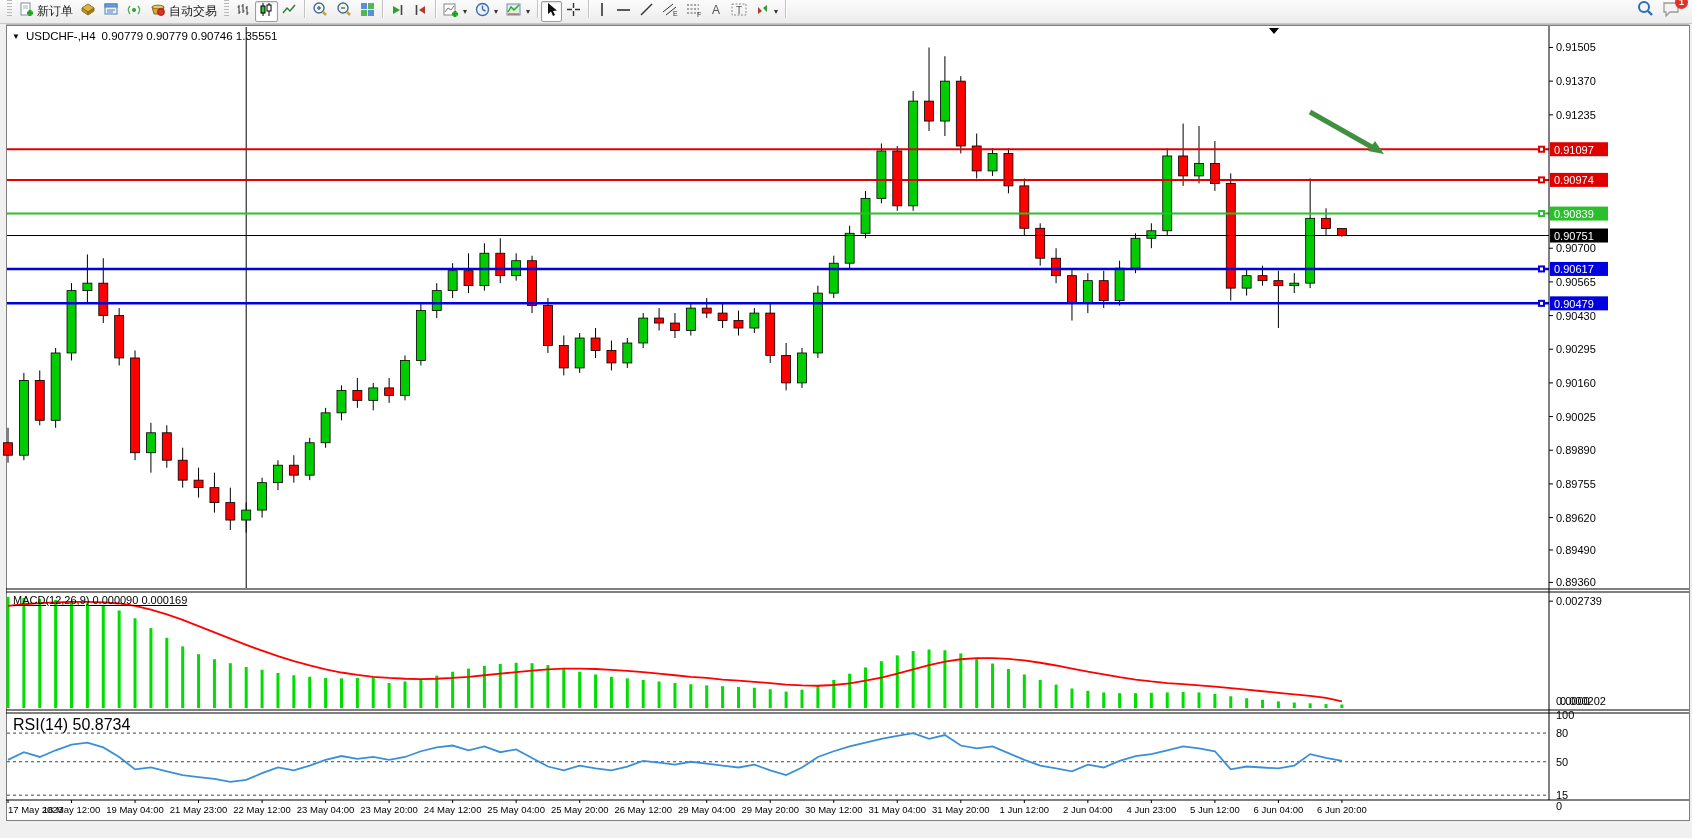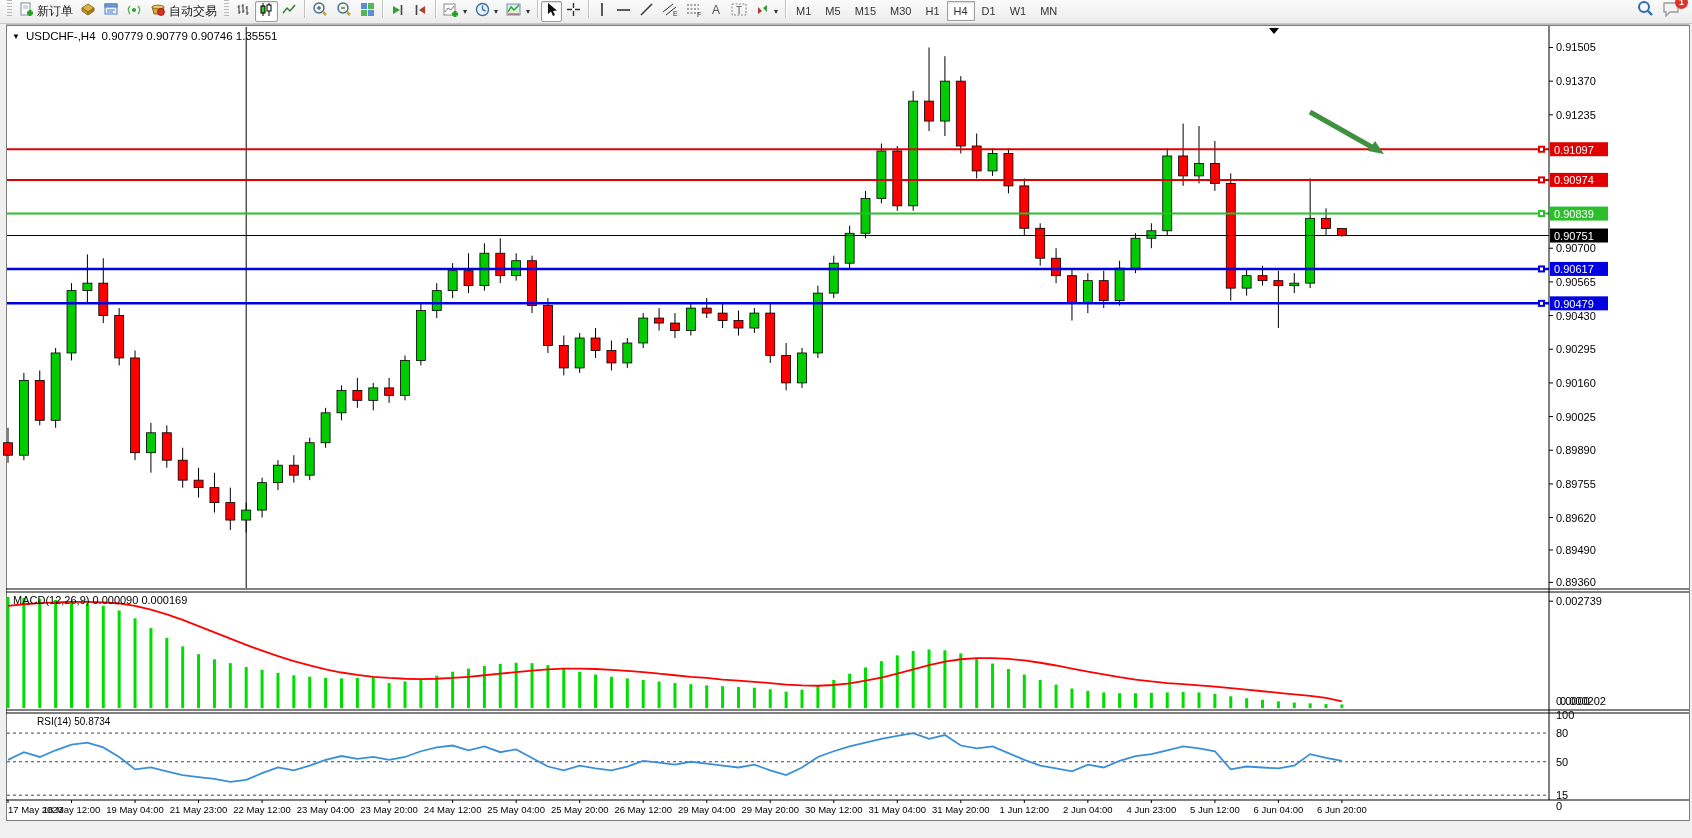--- a/index.html
+++ b/index.html
@@ -29,22 +29,22 @@
     font-size:9px; width:13px; height:13px; border-radius:50%; display:flex;
     align-items:center; justify-content:center; font-weight:bold; }
 
   
   #chartwin { position:absolute; left:6px; top:25px; width:1684px; height:796px;
     background:#fff; border:1px solid #7f7f7f; }
   #svg-root { position:absolute; left:0; top:0; }
   #chart-title { position:absolute; left:12px; top:30px; font-size:11.5px; color:#000;
     z-index:3; display:flex; gap:6px; align-items:center; }
   #chart-title .mini-caret { font-size:8px; color:#000; }
-  #macd-label { position:absolute; left:13px; top:594px; font-size:11px; color:#000; z-index:3; }
-  #rsi-label  { position:absolute; left:13px; top:716px; font-size:10px; color:#000; z-index:3;margin-left:24px; }
+  #macd-label { position:absolute; left:13px; top:594px; font-size:11px; color:#000; z-index:3;text-decoration:underline; }
+  #rsi-label  { position:absolute; left:13px; top:716px; font-size:16px; color:#000; z-index:3; }
   svg text { font-family:"Liberation Sans", sans-serif; }
 </style>
 </head>
 <body>
 <div id="stage">
 
 <div id="toolbar">
   <div class="grip"></div>
   <div class="tb-group">
     <div class="tb-btn">
@@ -281,31 +281,20 @@
     <div class="tb-btn">
       <span><svg width="15" height="15">
               <polygon points="3,12 3,5 7,9" fill="#b33a2e"></polygon>
               <polygon points="12,3 12,10 8,6" fill="#2e9e2e"></polygon>
             </svg></span>
       <span class="caret">▾</span>
     </div>
   </div>
 
   <div class="tb-sep"></div>
-  <div class="tb-group" id="tf-container">
-        <div class="tf-btn">M1</div>
-        <div class="tf-btn">M5</div>
-        <div class="tf-btn">M15</div>
-        <div class="tf-btn">M30</div>
-        <div class="tf-btn">H1</div>
-        <div class="tf-btn active">H4</div>
-        <div class="tf-btn">D1</div>
-        <div class="tf-btn">W1</div>
-        <div class="tf-btn">MN</div>
-      </div>
 
   <div id="tb-right">
     <span>
       <svg width="17" height="17">
             <circle cx="7" cy="7" r="5" fill="none" stroke="#2b6cb5" stroke-width="2"></circle>
             <line x1="11" y1="11" x2="15" y2="15" stroke="#2b6cb5" stroke-width="2.4"></line>
           </svg>
     </span>
     <span id="chat-wrap">
       <svg width="18" height="16">

